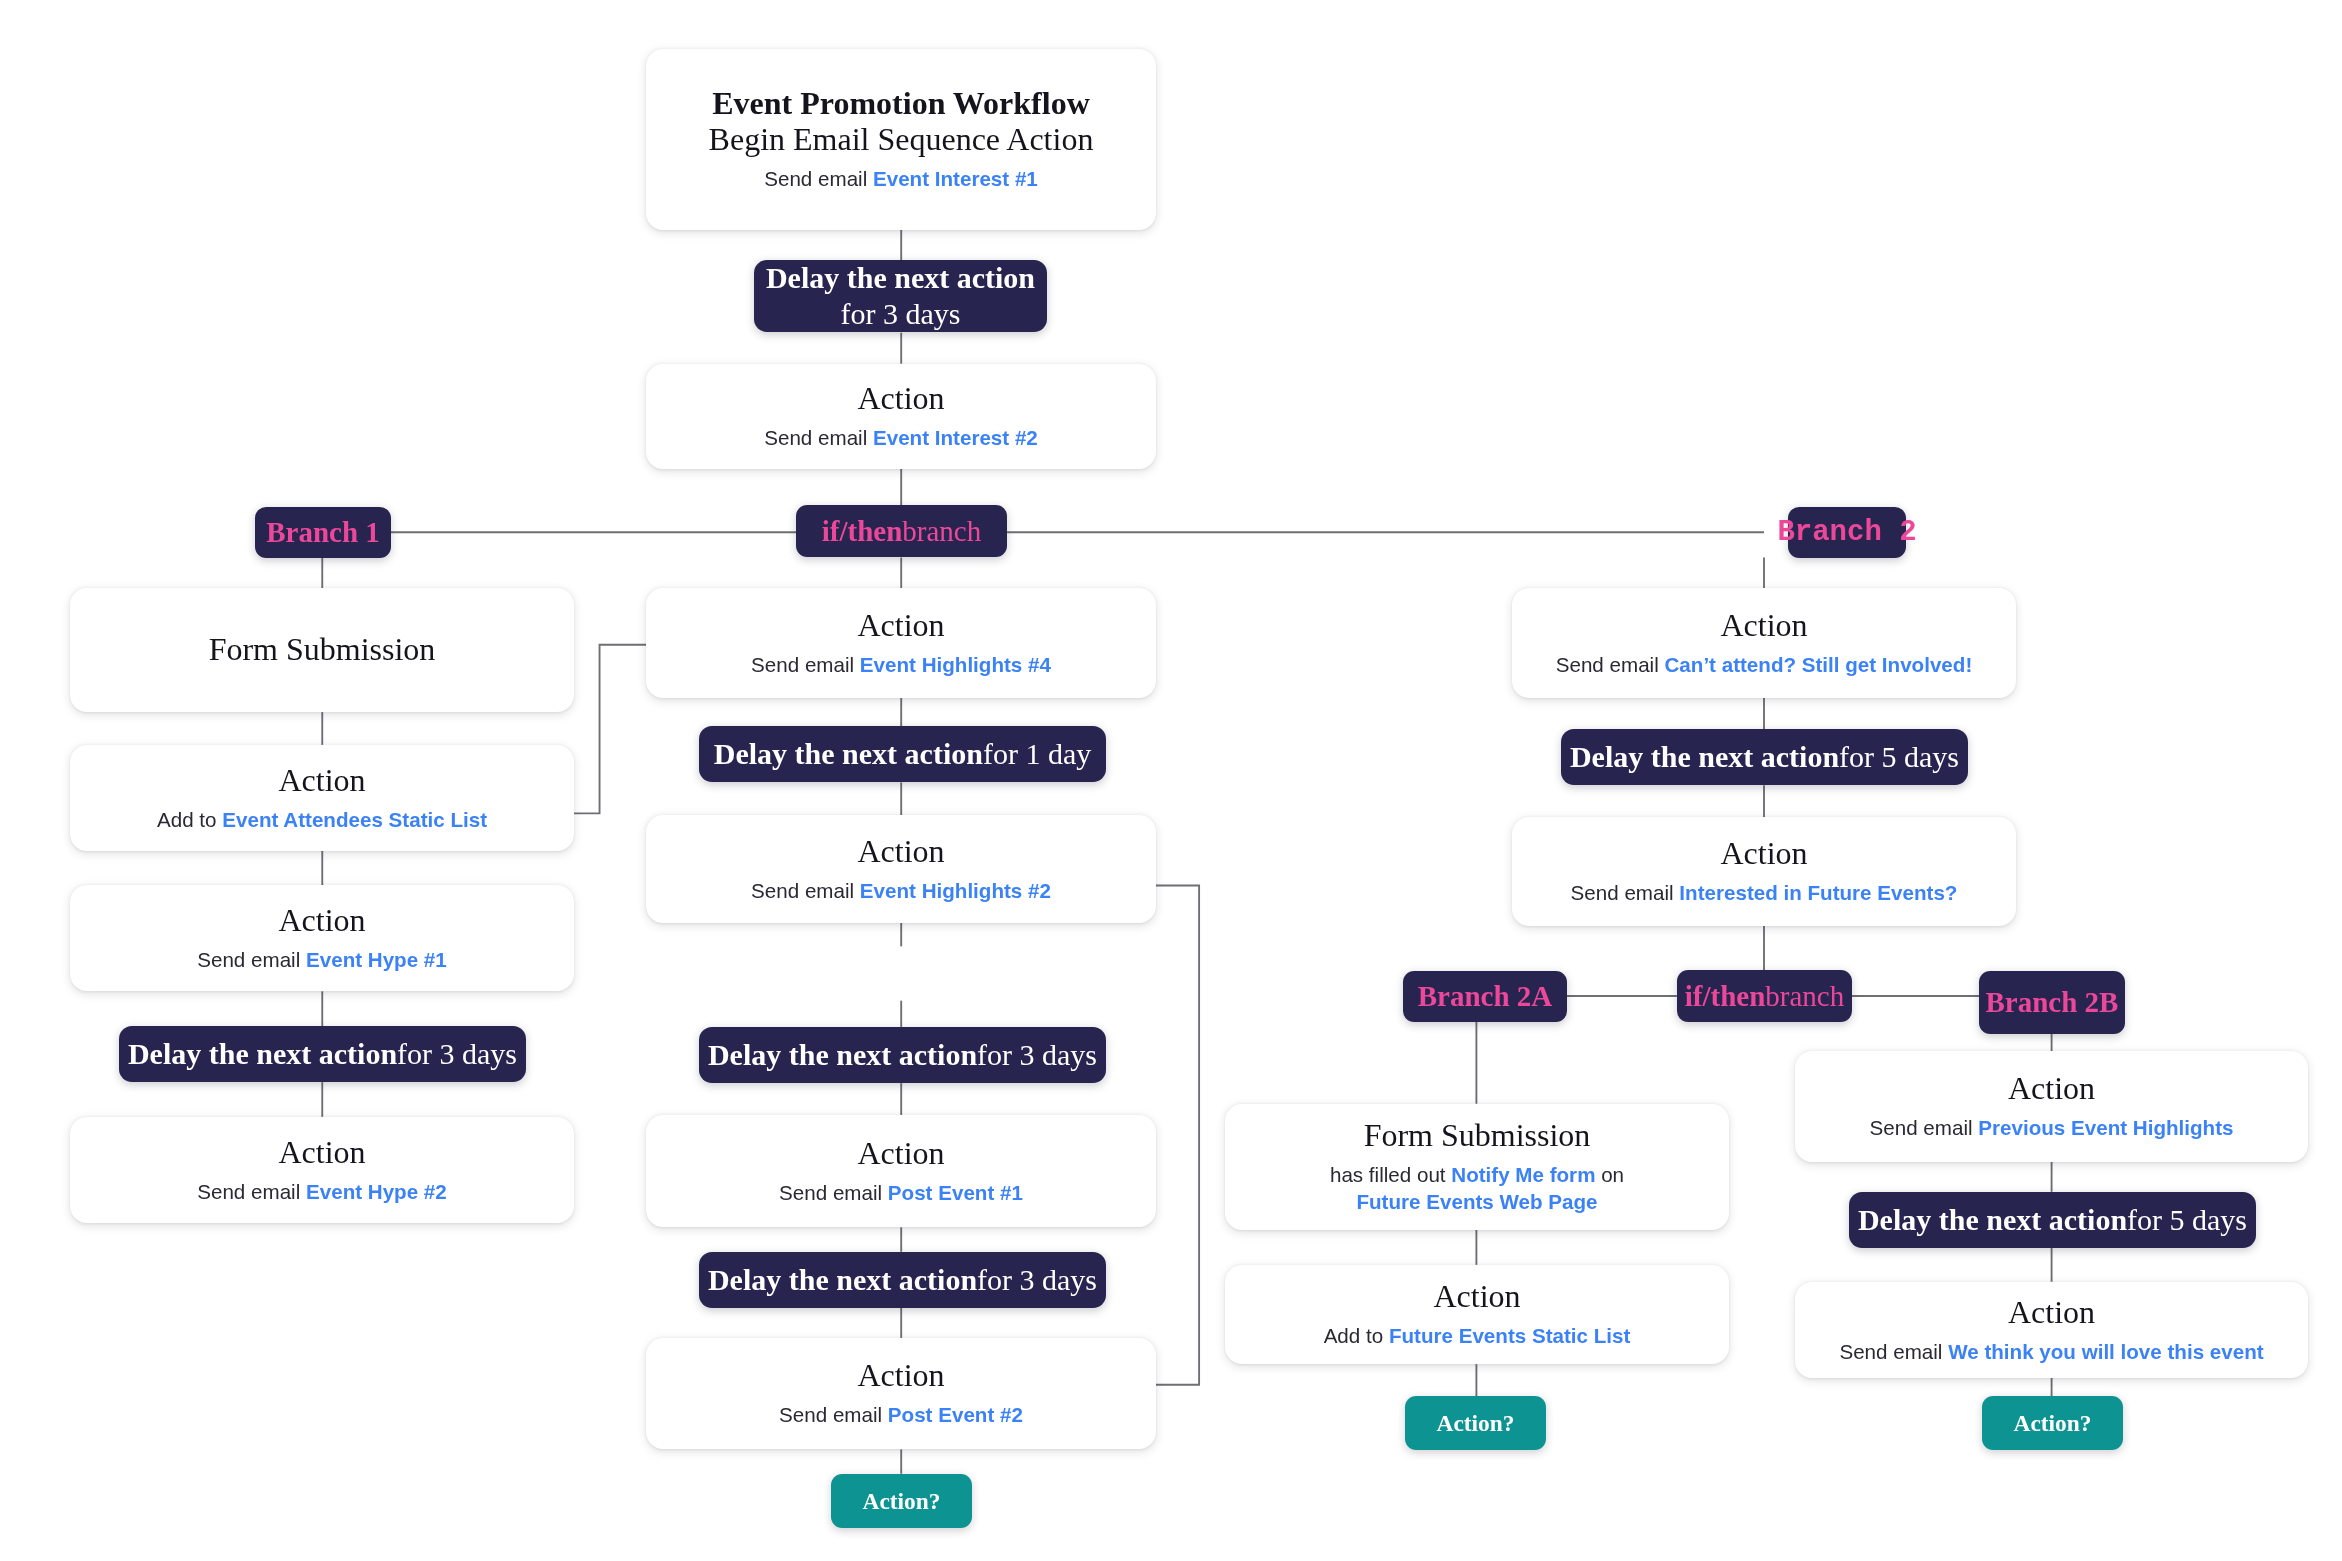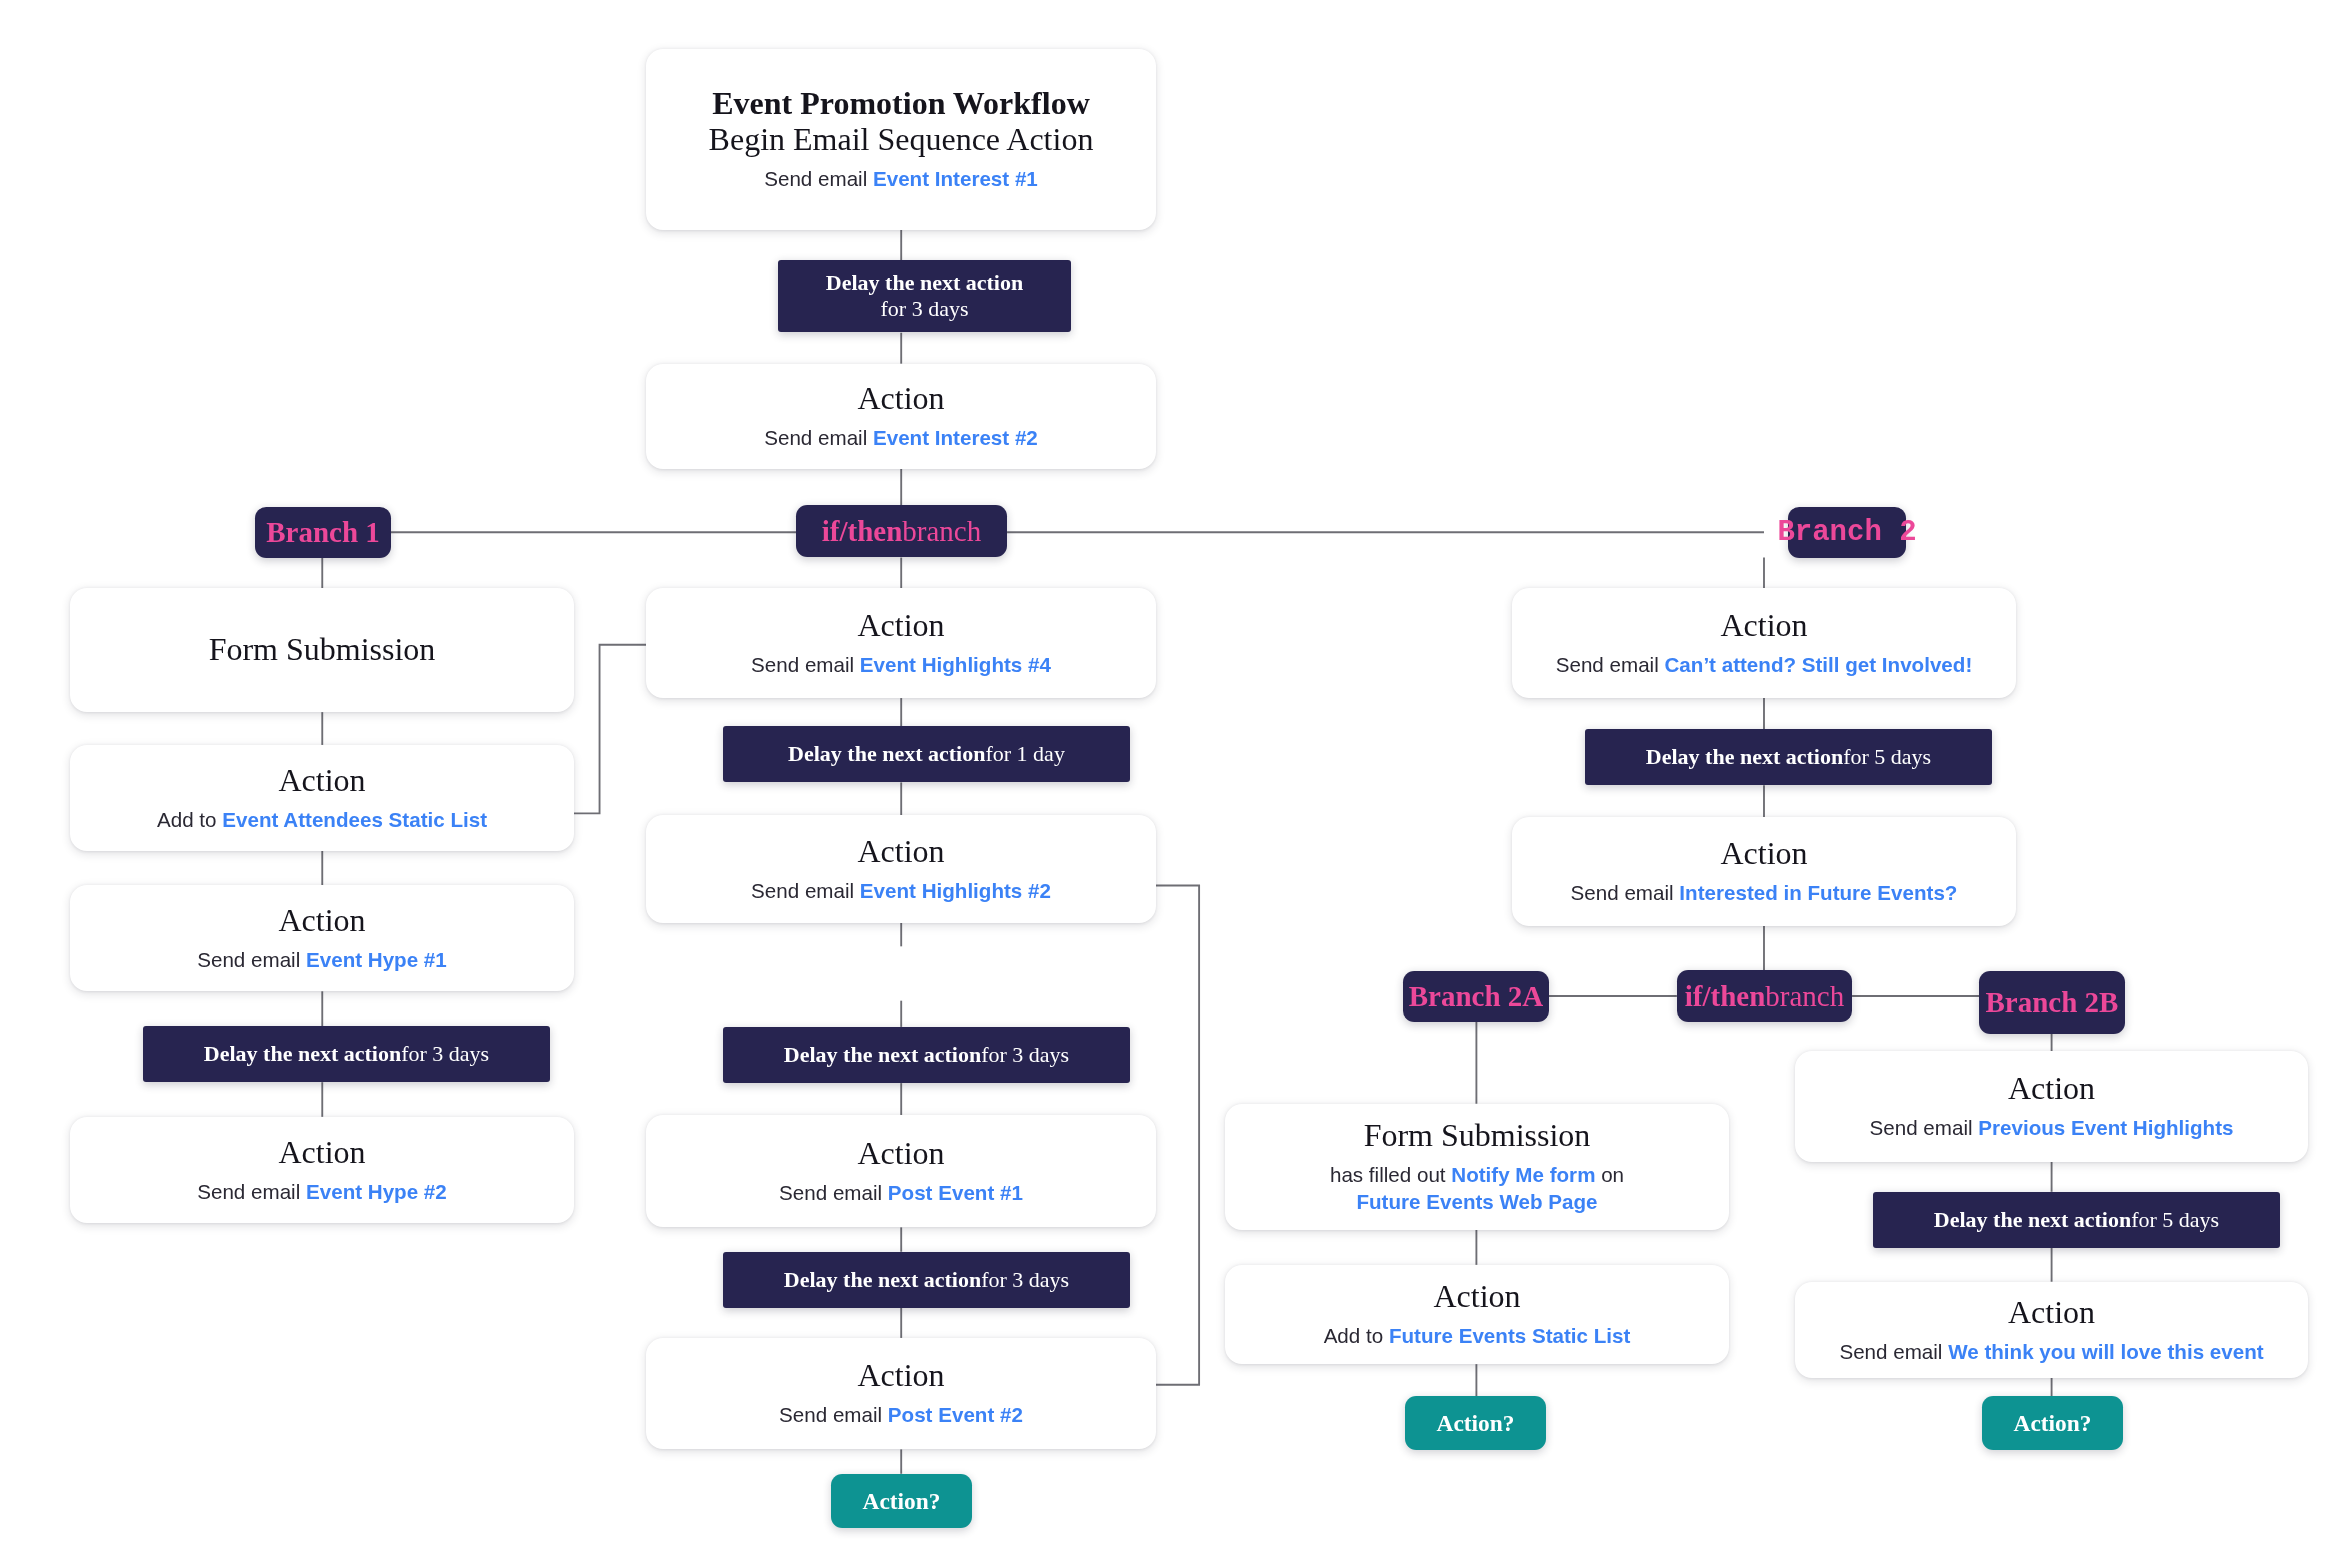--- a/index.html
+++ b/index.html
@@ -44,32 +44,31 @@
     margin-top:8.4px;
     font-weight:400;
   }
   .card .s b{font-weight:700;color:#3b82f6;}
 
   
   .pill{
     position:absolute;
     box-sizing:border-box;
     background:#272450;
-    border-radius:3px;
+    border-radius:13px;
     color:#ffffff;
     display:flex;align-items:center;justify-content:center;
     text-align:center;
     font-family:"Liberation Serif", serif;
-    font-size:22px;
+    font-size:30px;
     line-height:1.22;
     box-shadow:0 2.8px 8.4px rgba(30,30,50,.22);
     padding:7.5px 19px;
     z-index:4;
     white-space:nowrap;
-    margin-left:24px;
   }
   .pill b{font-weight:700;}
   .pill .lt{font-weight:400;}
   .pill.two-line{flex-direction:column;line-height:1.20;}
 
   
   .teal{
     position:absolute;
     box-sizing:border-box;
     background:#0d9392;
@@ -254,21 +253,21 @@
   <div class="pill" style="left:1561px;top:729px;width:407px;height:56px;">
     <b>Delay the next action</b>
       <span class="lt"> for 5 days</span>
   </div>
 
   <div class="card" style="left:1512px;top:817px;width:504px;height:109px;">
     <div class="t">Action</div>
     <div class="s"><span>Send email </span><b>Interested in Future Events?</b></div>
   </div>
 
-  <div class="branchlbl" style="left:1403px;top:971px;width:146px;height:51px;">Branch 2A</div>
+  <div class="branchlbl" style="left:1403px;top:971px;width:164px;height:51px;">Branch 2A</div>
 
   <div class="branchlbl" style="left:1677px;top:970px;width:175px;height:52px;">
     <b>if/then</b>
       <span class="lt"> branch</span>
   </div>
 
   <div class="branchlbl" style="left:1979px;top:971px;width:146px;height:63px;">Branch 2B</div>
 
   <div class="card" style="left:1225px;top:1104px;width:504px;height:126px;">
     <div class="t">Form Submission</div>

